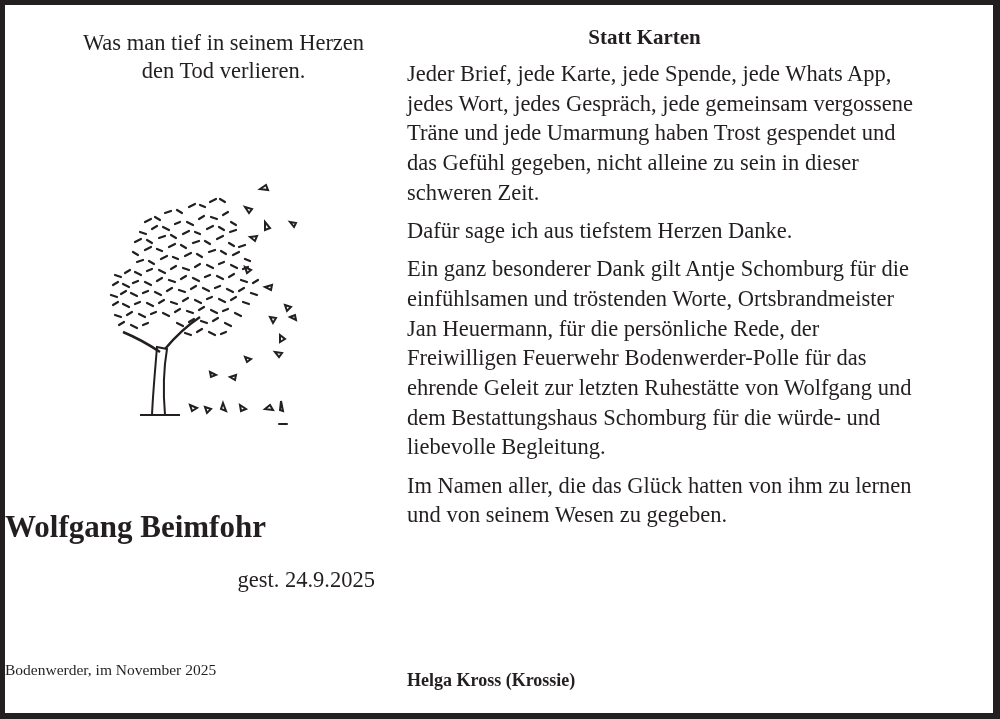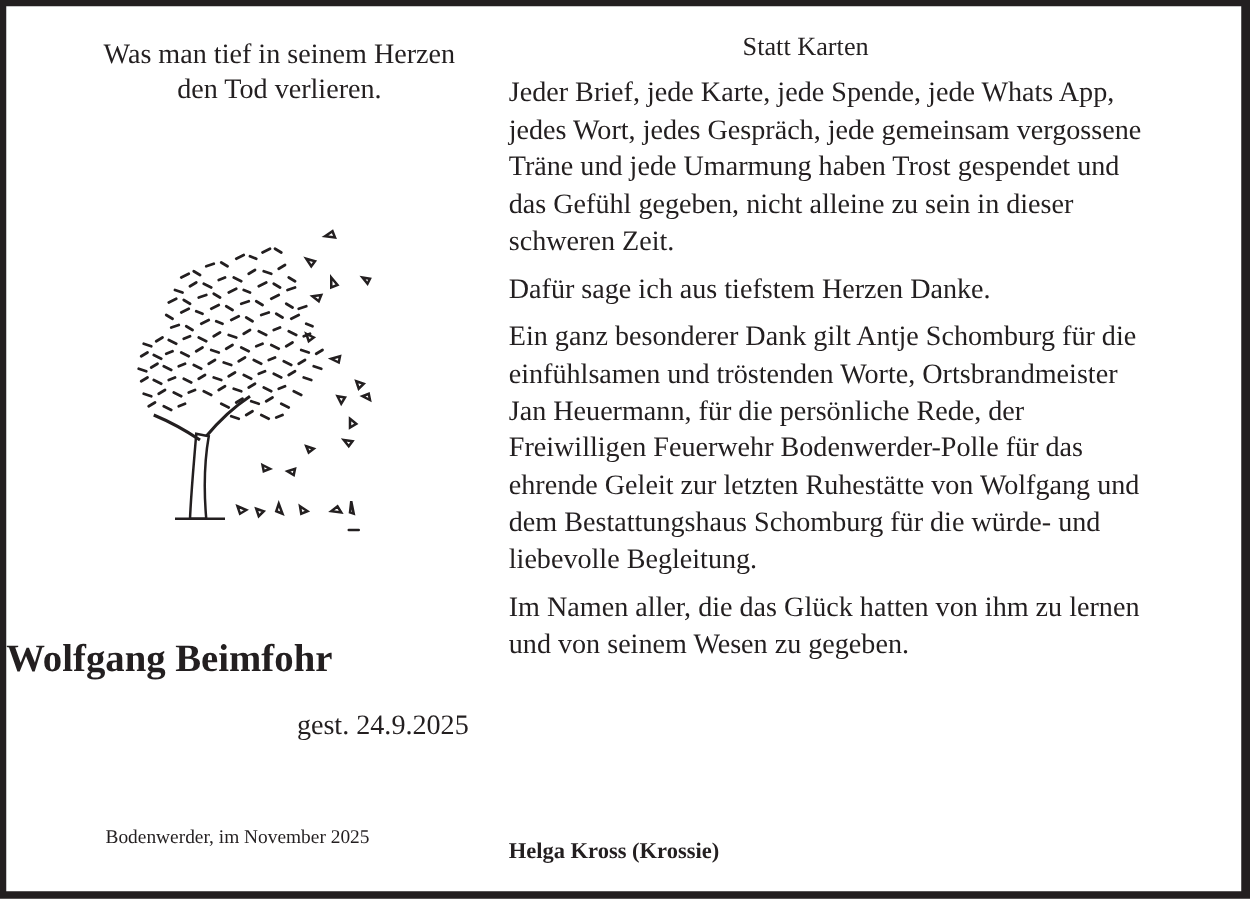--- a/index.html
+++ b/index.html
@@ -23,27 +23,27 @@
   }
   .name {
     position: absolute; left: 0; top: 504px; width: 365px; text-align: left;
     font-weight: bold; font-size: 31px; line-height: 36px; white-space: nowrap;
   }
   .died {
     position: absolute; left: 0; top: 561px; width: 370px; text-align: right;
     font-size: 22.5px; line-height: 28px; white-space: nowrap;
   }
   .place {
-    position: absolute; left: 0; top: 655px; width: 370px; text-align: center;
+    position: absolute; left: 0; top: 655px; width: 370px; 
     font-size: 15.5px; line-height: 20px; white-space: nowrap;
   }
   .right-col { position: absolute; left: 407px; top: 5px; width: 580px; }
   .heading {
     position: absolute; left: 0; top: 19px; width: 475px; text-align: center;
-    font-weight: normal; font-size: 21px; line-height: 26px; white-space: nowrap;
+    font-weight: bold; font-size: 21px; line-height: 26px; white-space: nowrap;
   }
   .body-text {
     position: absolute; left: 0; top: 54px; width: 585px;
     font-size: 22.5px; line-height: 29.7px;
   }
   .para { margin: 0 0 8.5px 0; }
   .para div { white-space: nowrap; }
   .signature {
     position: absolute; left: 0; top: 661px; font-weight: bold;
     font-size: 18px; line-height: 28px; white-space: nowrap;

